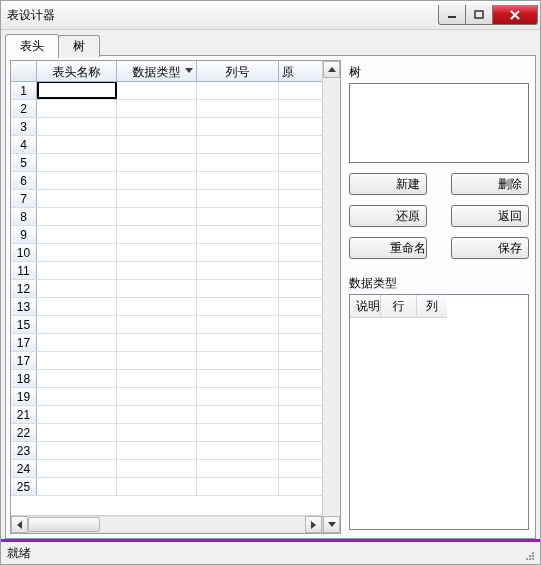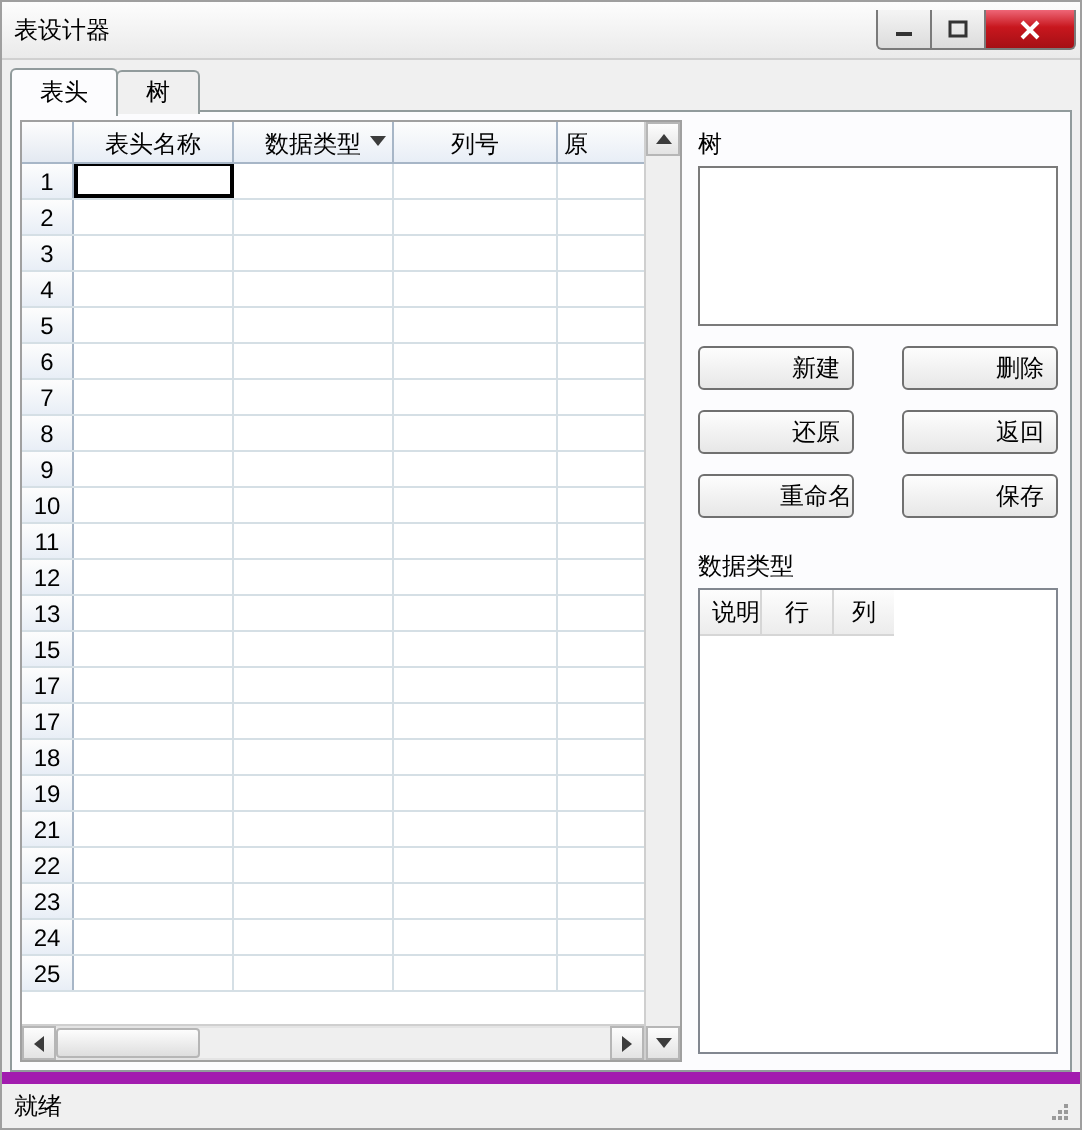--- a/index.html
+++ b/index.html
@@ -58,21 +58,21 @@
   .btn{width:78px;height:22px;border:1px solid #707070;border-radius:3px;background:linear-gradient(#fdfdfd,#e7e7e7);display:flex;align-items:center;justify-content:center;box-sizing:border-box;padding-left:40px;}
   .section-lbl{margin-top:16px;margin-bottom:2px;}
   .errlist{flex:1;border:1px solid #828790;background:#fff;display:flex;flex-direction:row;min-height:0;}
   .err-head{height:22px;background:linear-gradient(#fdfdfd,#ececec);border-bottom:1px solid #d6d6d6;display:flex;}
   .eh{border-right:1px solid #d6d6d6;display:flex;align-items:center;padding-left:6px;box-sizing:border-box;}
   .eh1{flex:1;}
   .eh2{width:36px;justify-content:center;padding-left:0;}
   .eh3{width:30px;justify-content:center;padding-left:0;border-right:none;}
   .err-body{flex:1;}
   
-  .statusbar{height:22px;border-top:6px solid #a21caf;background:#f0f0f0;display:flex;align-items:center;padding:0 6px;justify-content:space-between;}
+  .statusbar{height:22px;border-top:3px solid #a21caf;background:#f0f0f0;display:flex;align-items:center;padding:0 6px;justify-content:space-between;}
   .grip{width:14px;height:14px;display:flex;flex-wrap:wrap;justify-content:flex-end;align-content:flex-end;}
   .gd{width:2px;height:2px;background:#9a9a9a;margin:1px 0 0 1px;}
   .arrow{width:0;height:0;}
   .arrow.left{border-top:4px solid transparent;border-bottom:4px solid transparent;border-right:5px solid #3c3c3c;}
   .arrow.right{border-top:4px solid transparent;border-bottom:4px solid transparent;border-left:5px solid #3c3c3c;}
   .arrow.up{border-left:4px solid transparent;border-right:4px solid transparent;border-bottom:5px solid #3c3c3c;}
   .arrow.down{border-left:4px solid transparent;border-right:4px solid transparent;border-top:5px solid #3c3c3c;}
 </style>
 </head>
 <body>

